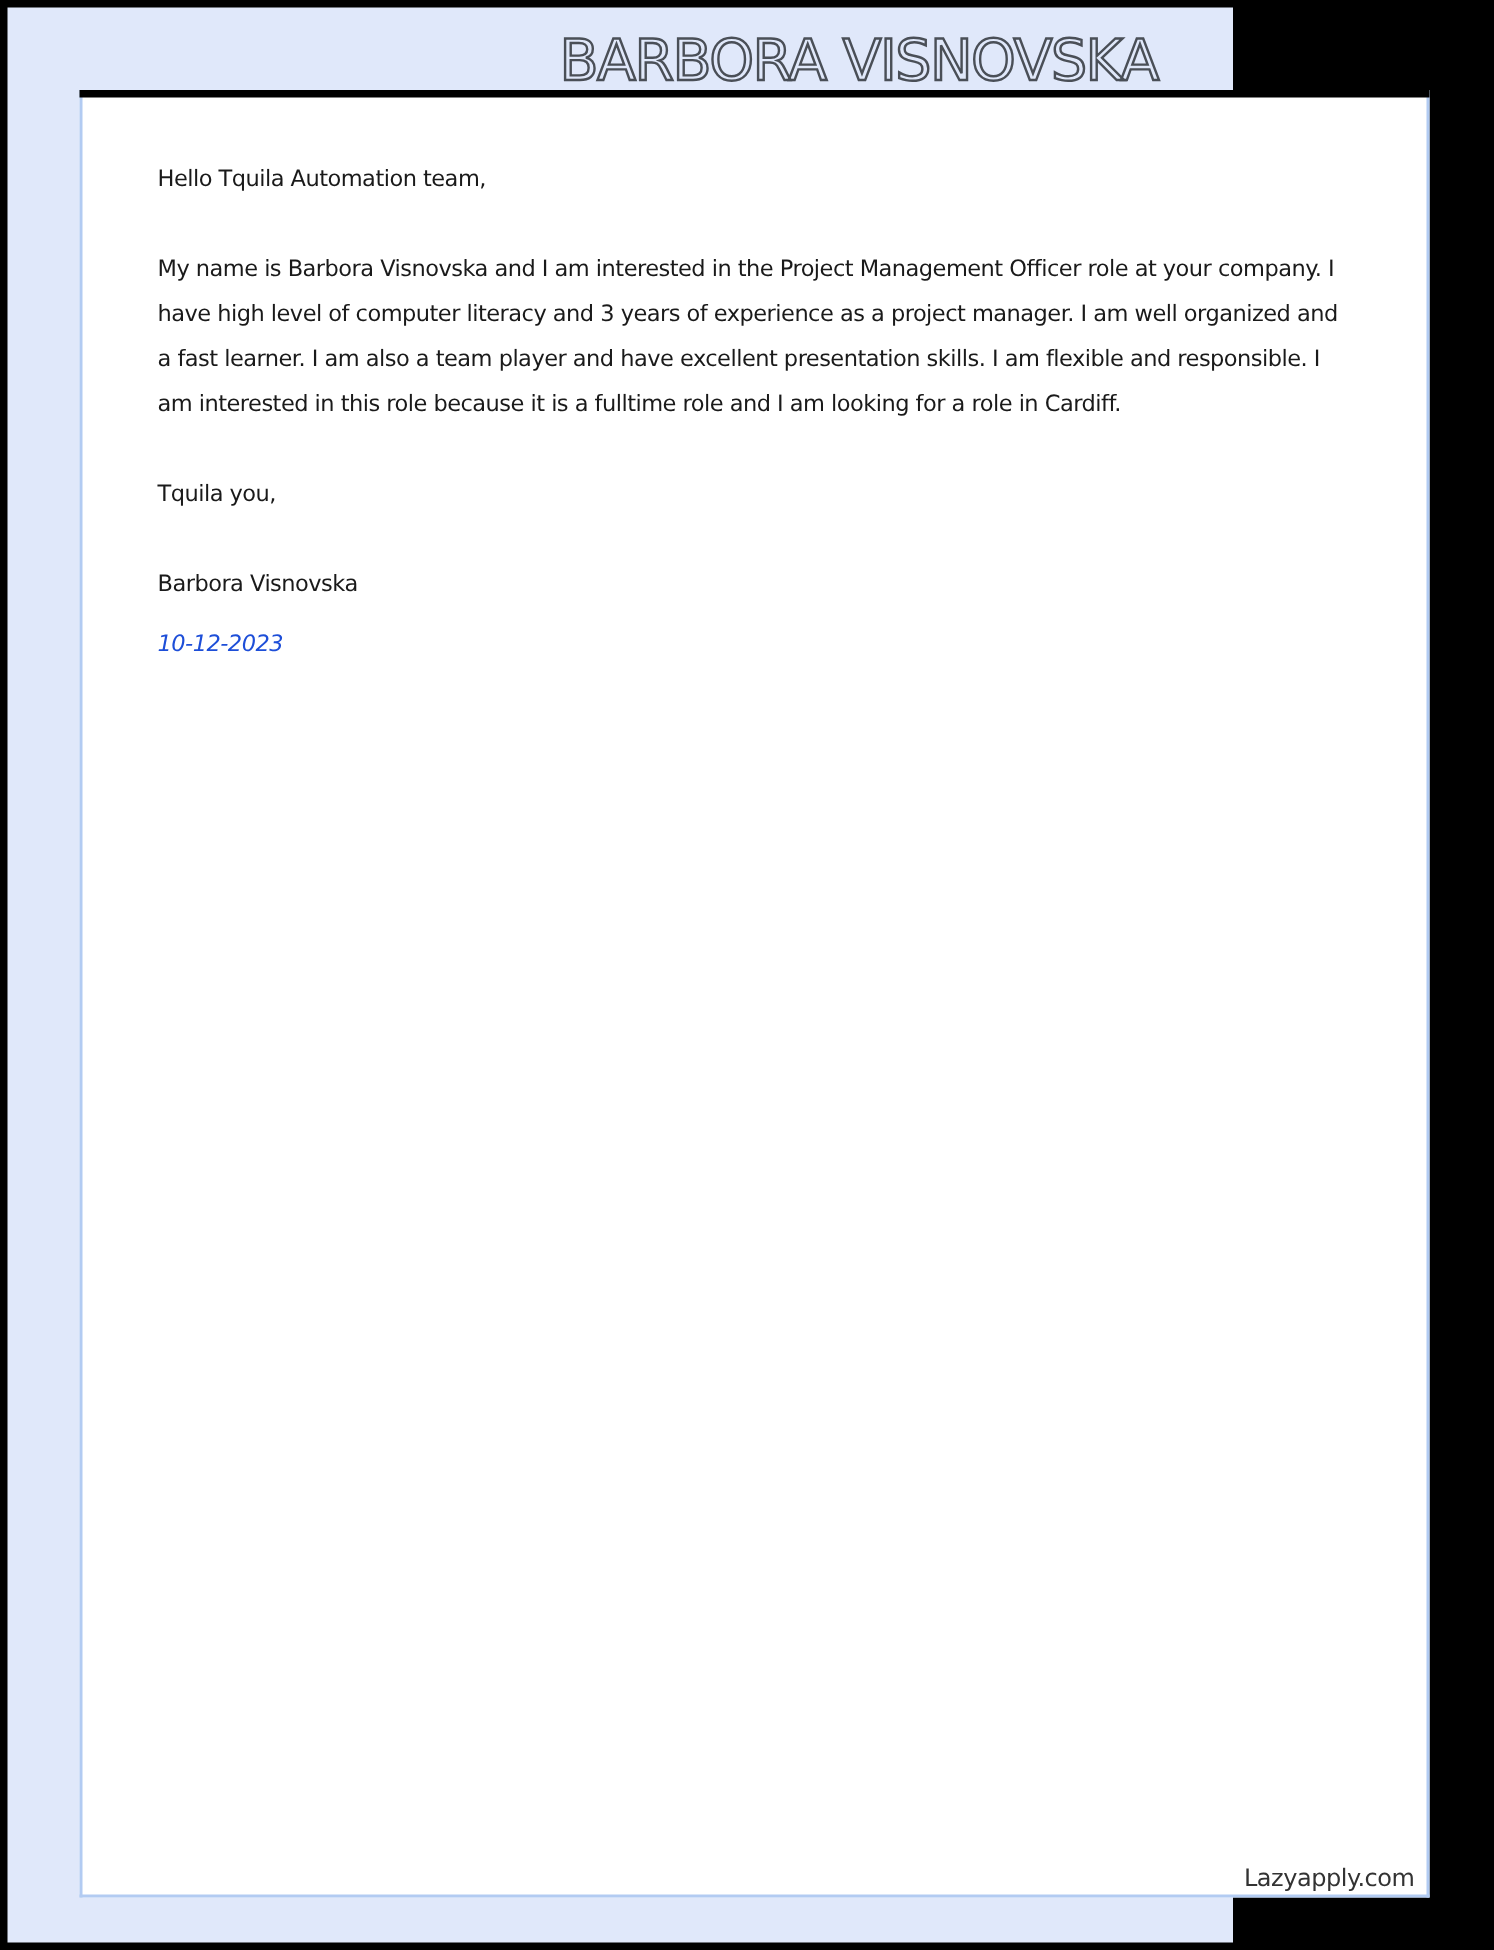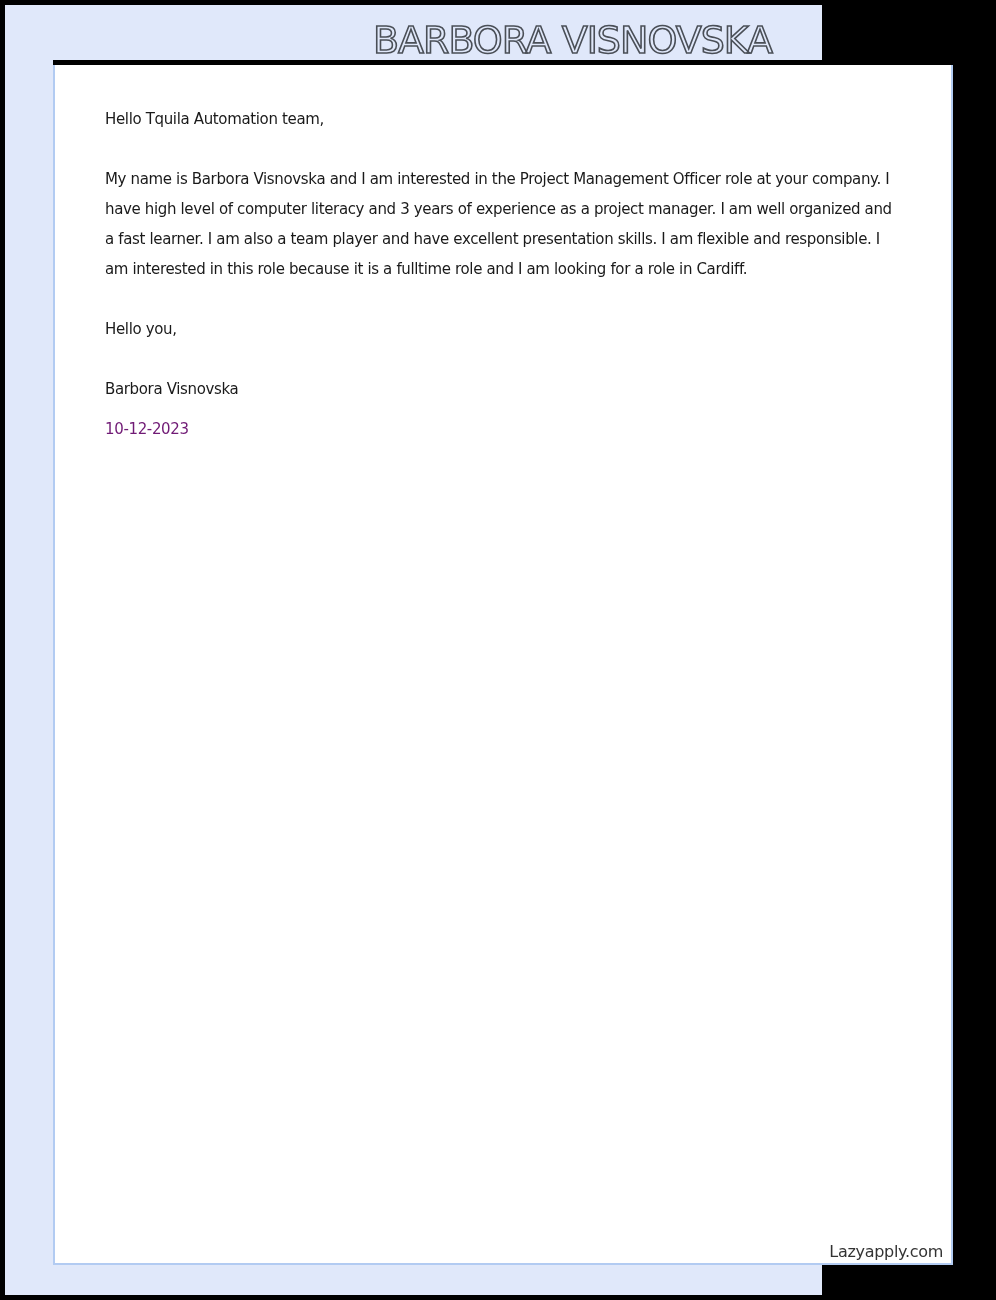--- a/index.html
+++ b/index.html
@@ -64,22 +64,23 @@
       color: #1a1a1a;
       letter-spacing: -0.35px;
     }
     .letter p {
       margin: 0 0 30px 0;
     }
     .letter p.signature {
       margin-bottom: 10px;
     }
     .letter .date {
-      color: #701a75;
+      color: #1d4ed8;
       margin: 0;
+      font-style: italic;
     }
     .footer-credit {
       position: absolute;
       right: 8px;
       bottom: 2px;
       font-family: "DejaVu Sans", sans-serif;
       font-size: 16px;
       color: #333333;
       letter-spacing: -0.3px;
     }
@@ -89,20 +90,20 @@
 
 <div class="frame">
   <div class="name-header">BARBORA VISNOVSKA</div>
 
   <div class="card">
     <div class="card-topbar"></div>
 
     <div class="letter">
       <p>Hello Tquila Automation team,</p>
       <p>My name is Barbora Visnovska and I am interested in the Project Management Officer role at your company. I have high level of computer literacy and 3 years of experience as a project manager. I am well organized and a fast learner. I am also a team player and have excellent presentation skills. I am flexible and responsible. I am interested in this role because it is a fulltime role and I am looking for a role in Cardiff.</p>
-      <p>Hello you,</p>
+      <p>Tquila you,</p>
       <p class="signature">Barbora Visnovska</p>
       <p class="date">10-12-2023</p>
     </div>
 
     <div class="footer-credit">Lazyapply.com</div>
   </div>
 </div>
 
 </body></html>

